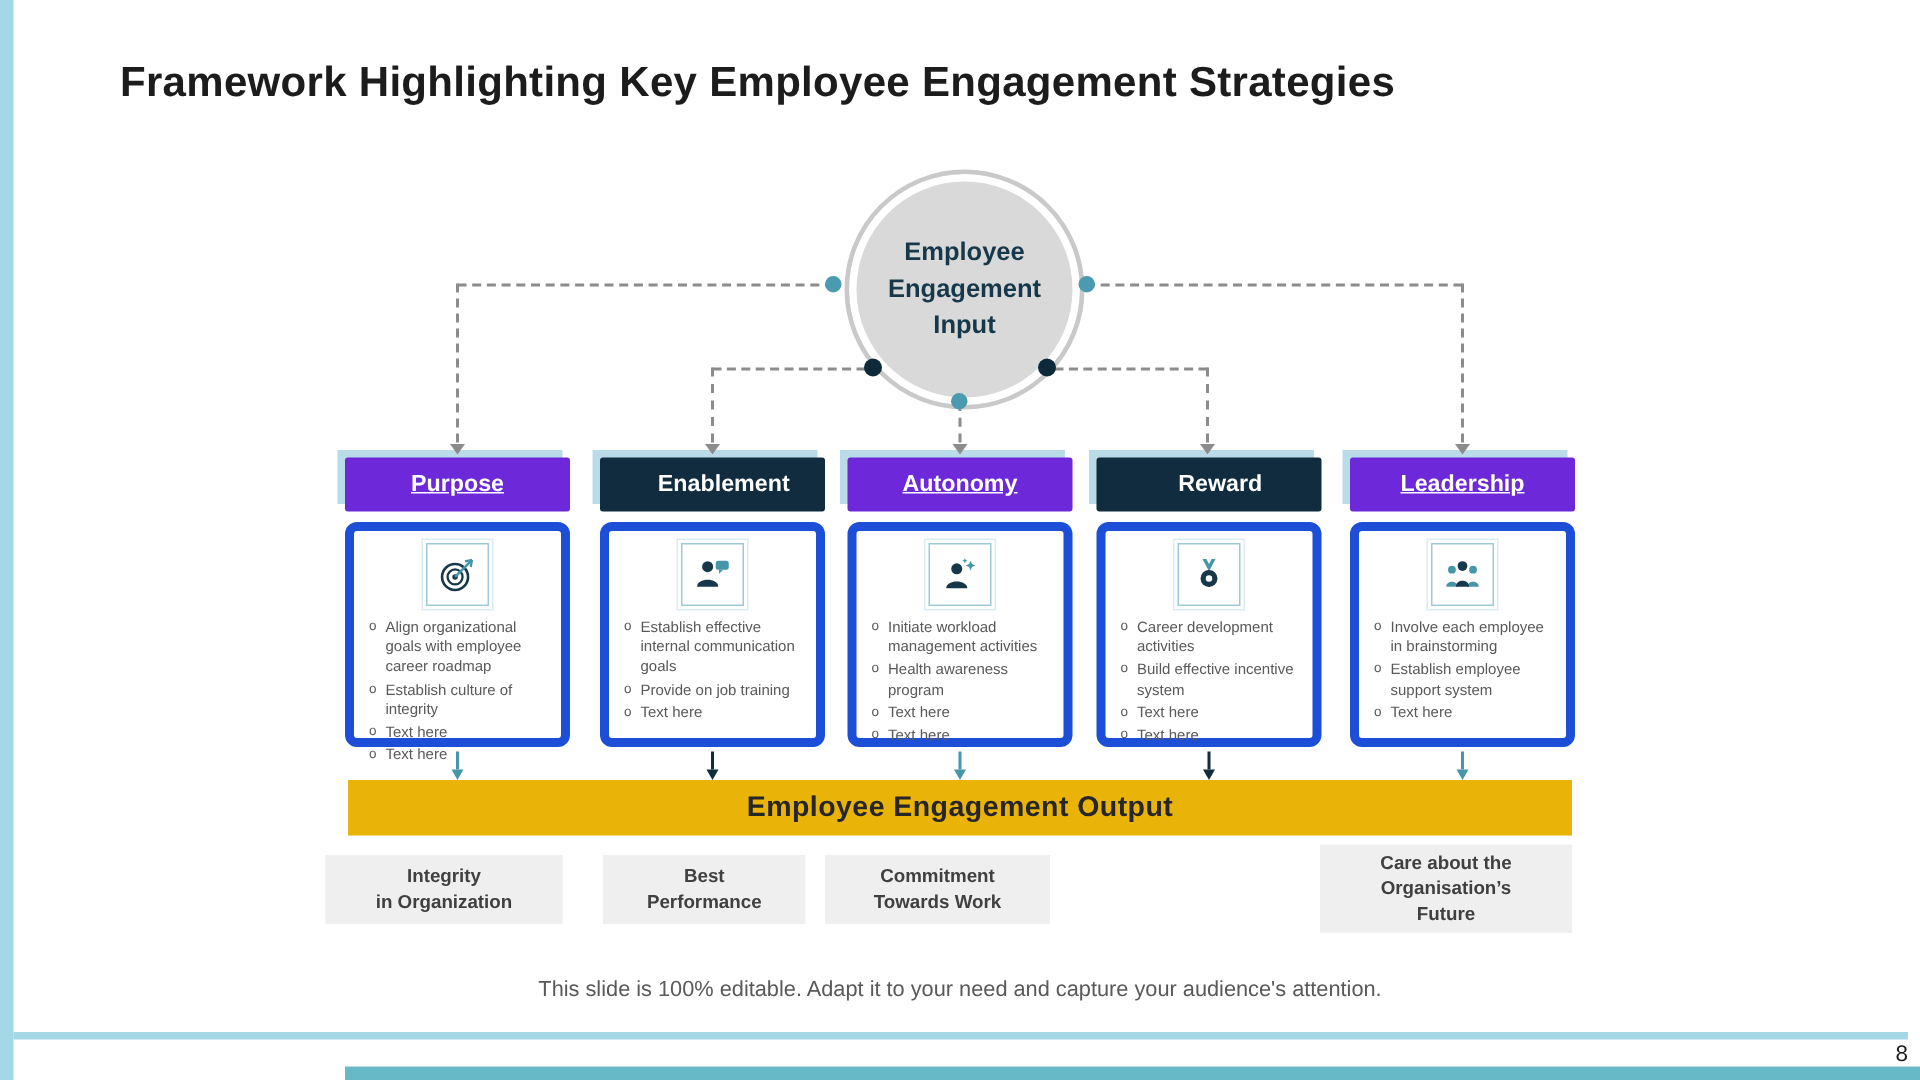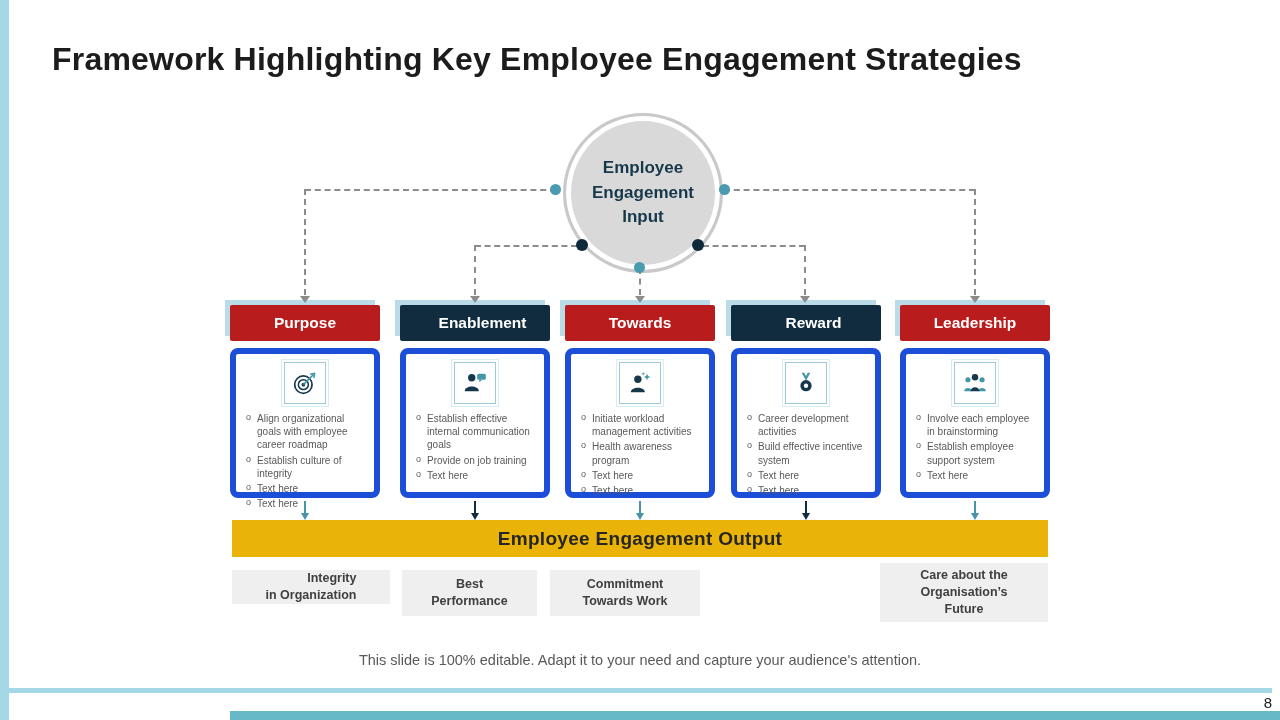--- a/index.html
+++ b/index.html
@@ -1,21 +1,21 @@
 <!DOCTYPE html>
 <html><head>
 <meta charset="utf-8">
 <style>
   html,body{margin:0;padding:0;background:#fff;}
   .slide{position:relative;width:1280px;height:720px;background:#ffffff;overflow:hidden;
          font-family:"Liberation Sans",sans-serif;z-index:0;}
 
   .left-accent{position:absolute;left:0;top:0;width:9px;height:720px;background:#a5d8e6;}
 
-  .title{position:absolute;left:52px;top:20px;width:1160px;font-size:32px;font-weight:700;
+  .title{position:absolute;left:80px;top:20px;width:1160px;font-size:28px;font-weight:700;
          color:#1c1c1c;letter-spacing:.2px;}
 
   
   .circle{position:absolute;left:563px;top:113px;width:154px;height:154px;border-radius:50%;
           background:#d9d9d9;border:3px solid #c9c9c9;box-shadow:inset 0 0 0 5px #ffffff;
           display:flex;align-items:center;justify-content:center;text-align:center;}
   .circle-label{width:112px;font-size:17px;font-weight:700;color:#16384a;line-height:1.45;}
 
   .dot{position:absolute;border-radius:50%;}
   .dot-teal{background:#4a9ab0;}
@@ -28,21 +28,21 @@
              border-right:5px solid transparent;border-top:7px solid #8c8c8c;}
 
   
   .col{position:absolute;top:305px;width:150px;}
   .c0{left:230px}.c1{left:400px}.c2{left:565px}.c3{left:731px}.c4{left:900px}
 
   .col-header{position:relative;height:36px;line-height:36px;text-align:center;color:#fff;
               font-weight:700;font-size:15.5px;border-radius:2px;}
   .col-header::before{content:"";position:absolute;left:-5px;top:-5px;width:100%;height:100%;
               background:#b9dce8;z-index:-1;}
-  .theme-teal .col-header{background:#b91c1c;}
+  .theme-teal .col-header{background:#6d28d9;text-decoration:underline;}
   .theme-navy .col-header{background:#102c3e;padding-left:15px;}
 
   .card{margin-top:7px;height:150px;border:6px solid #1d4ed8;border-radius:8px;background:#fff;
         box-sizing:border-box;padding-top:8px;}
   .icon-box{width:40px;height:40px;margin:0 auto;border:1px solid #9fc9d6;
             outline:1px solid #d9ecf3;outline-offset:2px;background:#fff;
             display:flex;align-items:center;justify-content:center;}
   .icon-box svg{width:26px;height:26px;}
 
   .bullets{list-style:none;margin:8px 0 0;padding:0 6px 0 10px;}
@@ -57,21 +57,21 @@
   .theme-teal .flow-arrow{background:#4696aa;color:#4696aa;}
   .theme-navy .flow-arrow{background:#102c3e;color:#102c3e;}
 
   .output-bar{position:absolute;left:232px;top:520px;width:816px;height:37px;background:#eab308;
               display:flex;align-items:center;justify-content:center;font-size:19px;
               font-weight:700;color:#262626;letter-spacing:.3px;}
 
   .out-box{position:absolute;background:#efefef;display:flex;align-items:center;
            justify-content:center;text-align:center;font-weight:700;font-size:12.5px;
            color:#404040;white-space:pre-line;line-height:1.35;}
-  .ob0{left:232px;top:570px;width:158px;height:34px;text-align:right;}
+  .ob0{left:217px;top:570px;width:158px;height:46px;}
   .ob1{left:402px;top:570px;width:135px;height:46px;}
   .ob2{left:550px;top:570px;width:150px;height:46px;}
   .ob3{left:714px;top:563px;width:150px;height:59px;}
   .ob4{left:880px;top:563px;width:168px;height:59px;}
 
   .footer{position:absolute;left:0;right:0;top:652px;text-align:center;font-size:14.5px;
           color:#595959;}
   .bottom-line{position:absolute;left:9px;top:688px;width:1263px;height:5px;background:#a5d8e6;}
   .page-num{position:absolute;left:1252px;top:694px;width:20px;text-align:right;
             font-size:15px;color:#1c1c1c;}
@@ -160,21 +160,21 @@
           </li>
         <li>
             <span>Text here</span>
           </li>
       </ul>
     </div>
     <div class="flow-arrow"></div>
   </div>
 
   <div class="col c2 theme-teal">
-    <div class="col-header">Towards</div>
+    <div class="col-header">Autonomy</div>
     <div class="card">
       <div class="icon-box">
         <svg viewBox="0 0 24 24">
             <circle cx="10" cy="8.5" r="3.4" fill="#16384a"></circle>
             <path d="M3.5 20.5 c0-5.6 13-5.6 13 0 z" fill="#16384a"></path>
             <path d="M18.5 3.5 l0.9 2.1 2.1 0.9 -2.1 0.9 -0.9 2.1 -0.9 -2.1 -2.1 -0.9 2.1 -0.9 z" fill="#4696aa"></path>
             <path d="M15 1.8 l0.5 1.2 1.2 0.5 -1.2 0.5 -0.5 1.2 -0.5 -1.2 -1.2 -0.5 1.2 -0.5 z" fill="#4696aa"></path>
           </svg>
       </div>
       <ul class="bullets">

